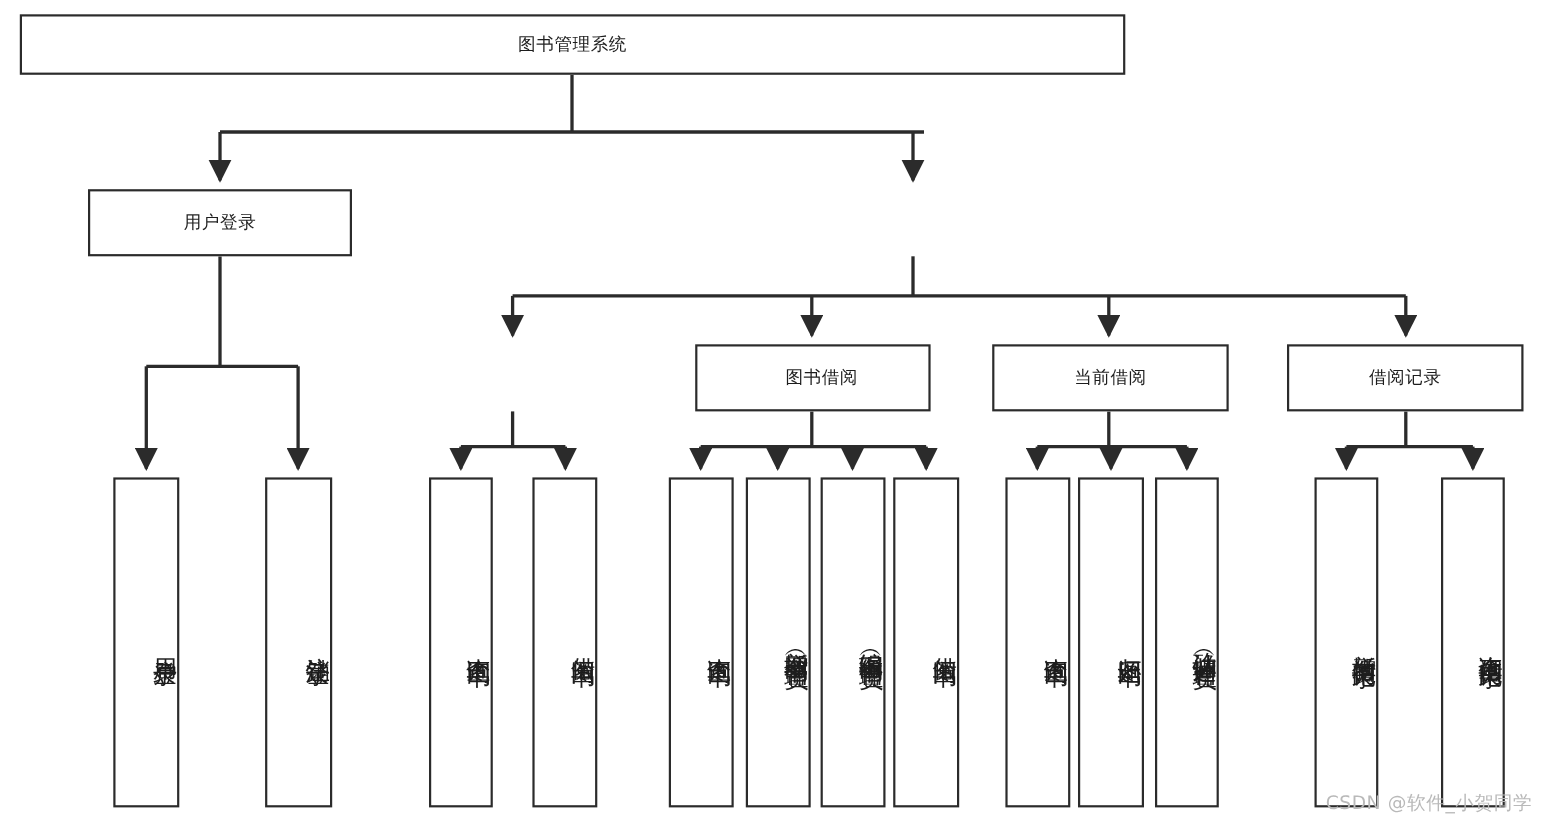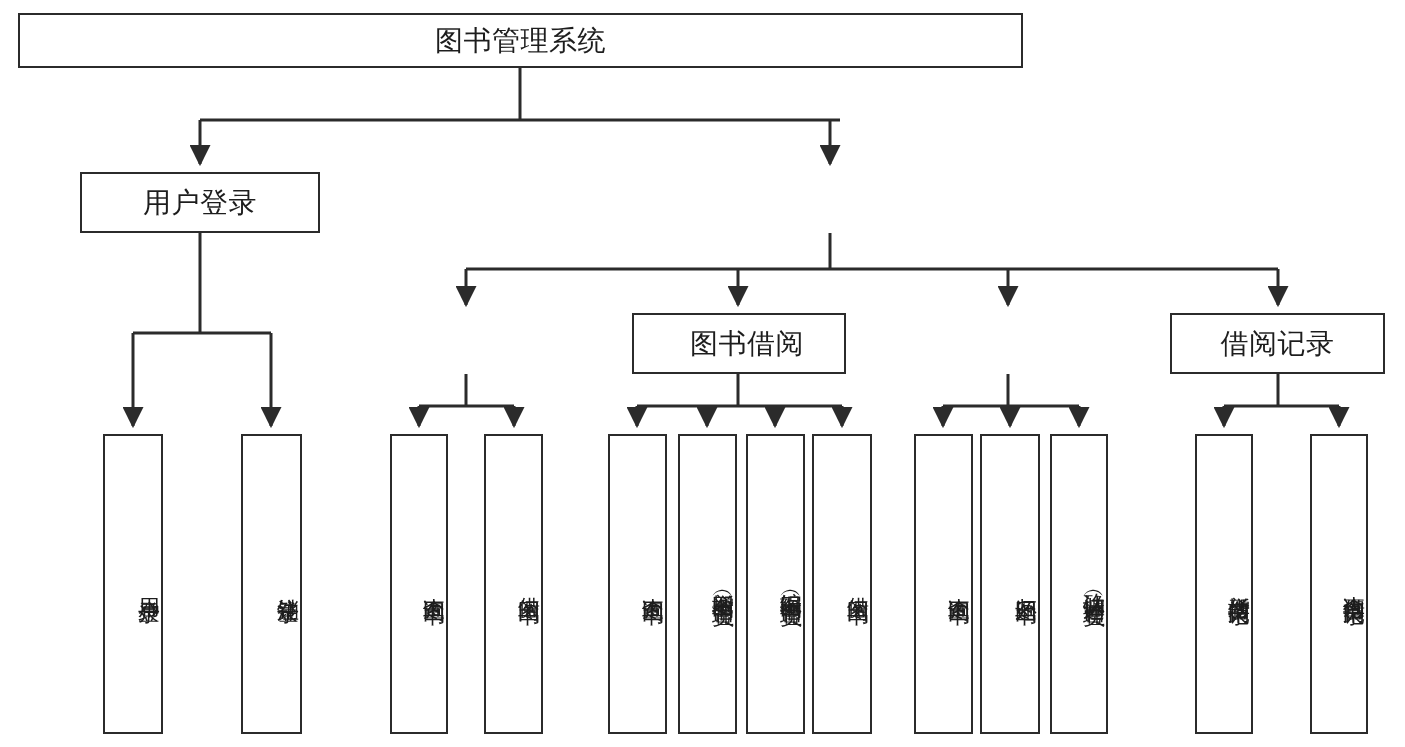--- a/index.html
+++ b/index.html
@@ -29,21 +29,21 @@
     position: absolute;
     box-sizing: border-box;
     background: #ffffff;
     border: 2px solid #2b2b2b;
     display: flex;
     align-items: center;
     justify-content: center;
     color: #1d1d1d;
   }
   .node.horiz {
-    font-size: 28px;
+    font-size: 16px;
     letter-spacing: 0.5px;
   }
   .node.vert {
     writing-mode: vertical-rl;
     text-orientation: upright;
     font-size: 22px;
     letter-spacing: 2px;
     padding: 10px 0;
     align-items: flex-start;
     justify-content: center;
@@ -122,20 +122,23 @@
     <span>图书管理系统</span>
   </div>
 
   <div class="node horiz" style="left: 80px; top: 172px; width: 240px; height: 61px;">
     <span>用户登录</span>
   </div>
 
   <div class="node horiz" style="left: 632px; top: 313px; width: 214px; height: 61px; padding-left: 16px;">
     <span>图书借阅</span>
   </div>
+  <div class="node horiz" style="left: 902px; top: 313px; width: 215px; height: 61px;">
+    <span>当前借阅</span>
+  </div>
   <div class="node horiz" style="left: 1170px; top: 313px; width: 215px; height: 61px;">
     <span>借阅记录</span>
   </div>
 
   <div class="node vert" style="left: 103px; top: 434px; width: 60px; height: 300px;">
     <span>用户登录</span>
   </div>
   <div class="node vert" style="left: 241px; top: 434px; width: 61px; height: 300px;">
     <span>注销登录</span>
   </div>
@@ -166,13 +169,14 @@
   <div class="node vert" style="left: 1050px; top: 434px; width: 58px; height: 300px;">
     <span>确认归还（管理员）</span>
   </div>
   <div class="node vert" style="left: 1195px; top: 434px; width: 58px; height: 300px;">
     <span>新增借阅记录</span>
   </div>
   <div class="node vert" style="left: 1310px; top: 434px; width: 58px; height: 300px;">
     <span>查询借阅记录</span>
   </div>
 
+  <div class="watermark">CSDN @软件_小贺同学</div>
 </div>
 
 </body></html>

